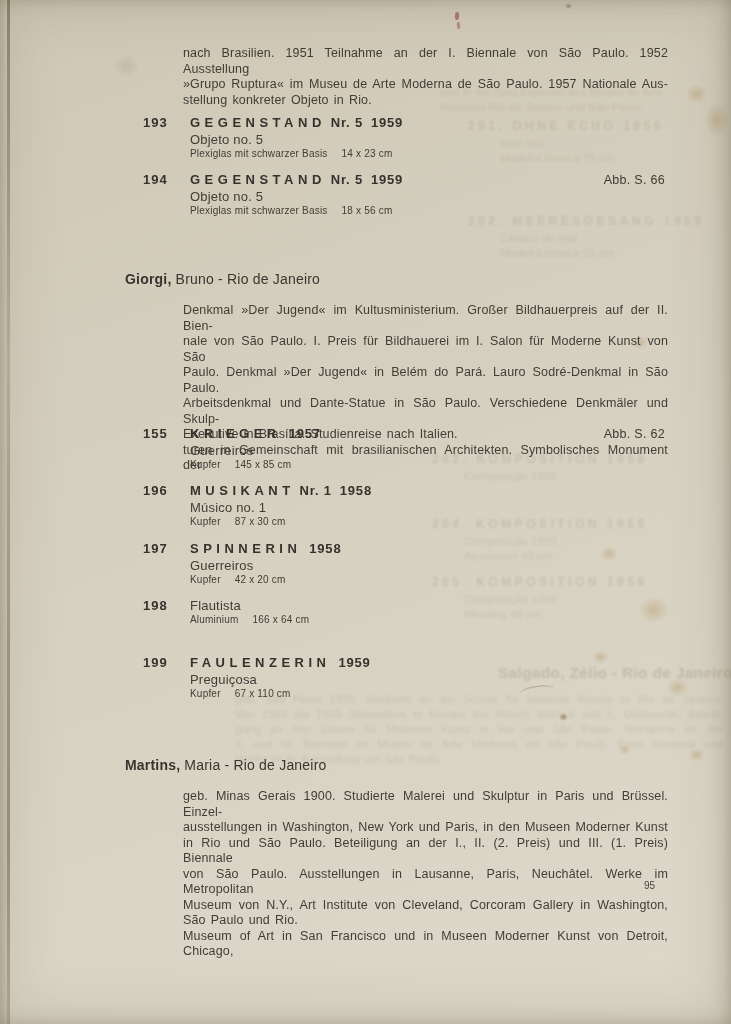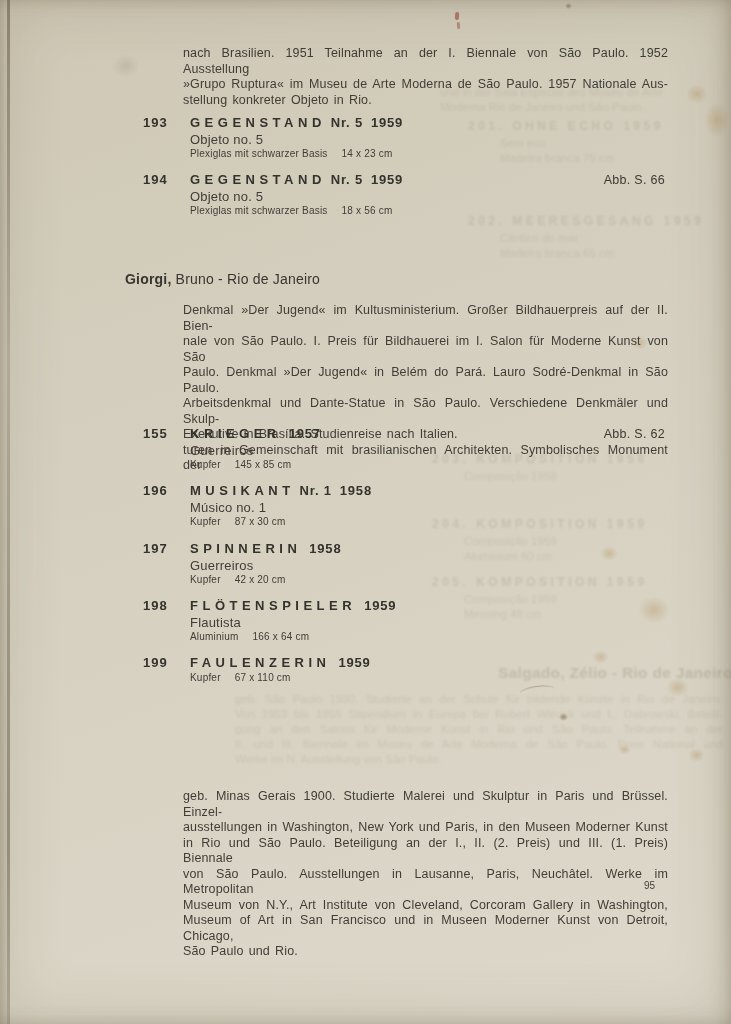--- a/index.html
+++ b/index.html
@@ -212,47 +212,48 @@
       <div class="e-sub">Guerreiros</div>
       <div class="e-mat">
         <span>Kupfer</span><span class="size">42 x 20 cm</span>
       </div>
     </div>
   </div>
 
   <div class="entry" style="top:598px;">
     <div class="e-num">198</div>
     <div class="e-body">
-      <div class="e-title">
-        <span class="name">FLÖTENSPIELER</span><span class="yr">1959</span>
-      </div>
       <div class="e-sub">Flautista</div>
       <div class="e-mat">
         <span>Aluminium</span><span class="size">166 x 64 cm</span>
       </div>
     </div>
   </div>
 
   <div class="entry" style="top:655px;">
     <div class="e-num">199</div>
     <div class="e-body">
       <div class="e-title">
         <span class="name">FAULENZERIN</span><span class="yr">1959</span>
       </div>
+      <div class="e-sub">Preguiçosa</div>
       <div class="e-mat">
         <span>Kupfer</span><span class="size">67 x 110 cm</span>
       </div>
     </div>
   </div>
 
+  <div class="artist-heading" style="left:125px; top:753px;">
+    <span class="hb">Martins,</span><span class="hr"> Maria - Rio de Janeiro</span>
+  </div>
   <div class="body-block" style="left:183px; top:789px; width:485px;">
       <div class="jline">geb. Minas Gerais 1900. Studierte Malerei und Skulptur in Paris und Brüssel. Einzel-</div>
       <div class="jline">ausstellungen in Washington, New York und Paris, in den Museen Moderner Kunst</div>
       <div class="jline">in Rio und São Paulo. Beteiligung an der I., II. (2. Preis) und III. (1. Preis) Biennale</div>
       <div class="jline">von São Paulo. Ausstellungen in Lausanne, Paris, Neuchâtel. Werke im Metropolitan</div>
       <div class="jline">Museum von N.Y., Art Institute von Cleveland, Corcoram Gallery in Washington,</div>
+      <div class="jline last">São Paulo und Rio.</div>
       <div class="jline">Museum of Art in San Francisco und in Museen Moderner Kunst von Detroit, Chicago,</div>
-      <div class="jline last">São Paulo und Rio.</div>
     </div>
 
   <div class="page-number">95</div>
 
 </div>
 
 </body></html>

